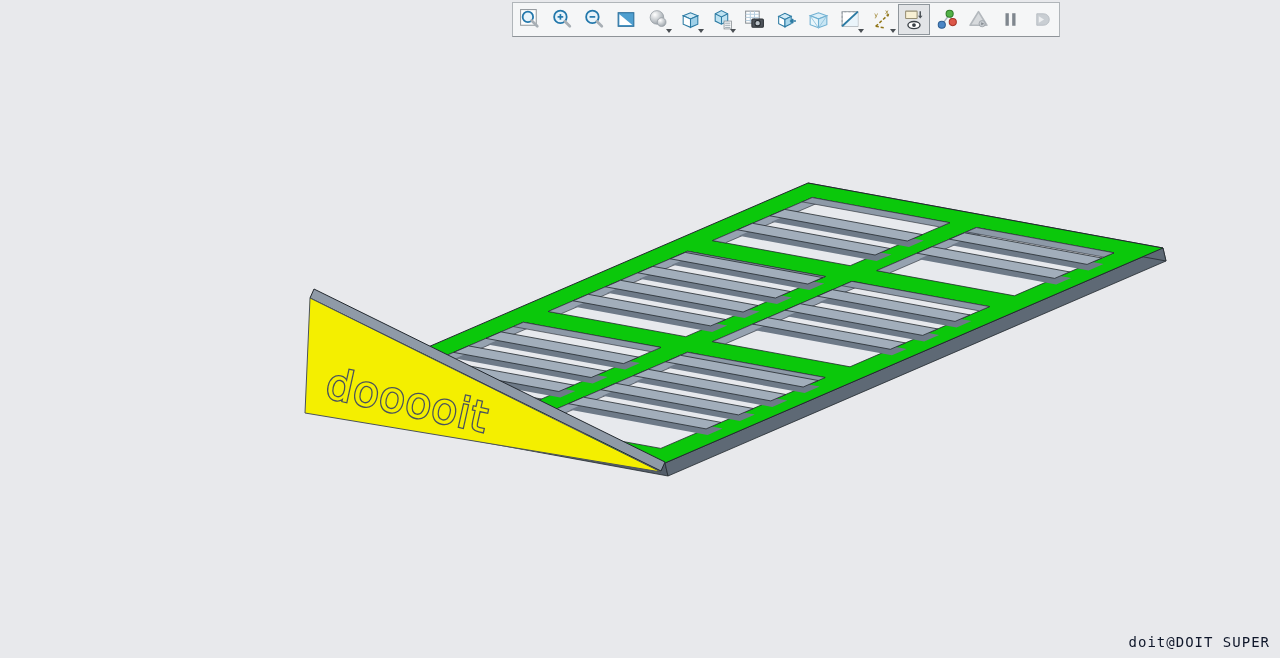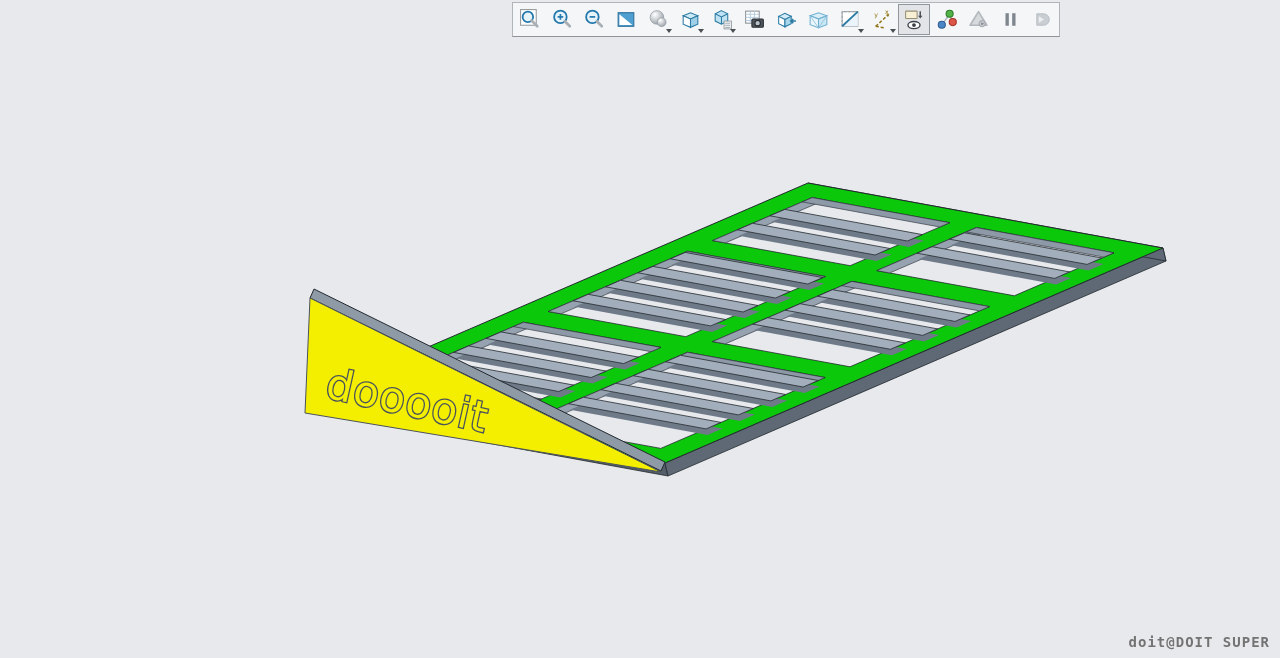--- a/index.html
+++ b/index.html
@@ -10,22 +10,22 @@
            background:#f5f6f7;border:1px solid #b0b5b9;border-bottom-color:#8e9398;
            box-sizing:border-box;padding:0 1px;}
   .tslot{position:relative;width:32px;height:31px;display:flex;align-items:center;justify-content:center;
          border:1px solid transparent;box-sizing:border-box;}
   .tslot.active{background:#e2e4e7;border:1px solid #8f969c;}
   .tslot .dd{position:absolute;right:1px;bottom:1px;width:0;height:0;
              border-left:3px solid transparent;border-right:3px solid transparent;
              border-top:4px solid #4a4f54;}
   
   .model-canvas{position:absolute;left:0;top:0;}
-  .watermark{position:absolute;right:10px;bottom:8px;color:#737373;font-size:14px;
-             font-family:"DejaVu Sans Mono", monospace;letter-spacing:1px;font-weight:bold;}
+  .watermark{position:absolute;right:10px;bottom:8px;color:#0f172a;font-size:14px;
+             font-family:"DejaVu Sans Mono", monospace;letter-spacing:1px;}
   .hiddendefs{position:absolute;width:0;height:0;}
 </style>
 </head>
 <body>
 
 <svg class="hiddendefs">
   <defs>
     <radialGradient id="sphGrad" cx="35%" cy="30%" r="75%">
       <stop offset="0%" stop-color="#ffffff"></stop>
       <stop offset="100%" stop-color="#9aa2a9"></stop>

